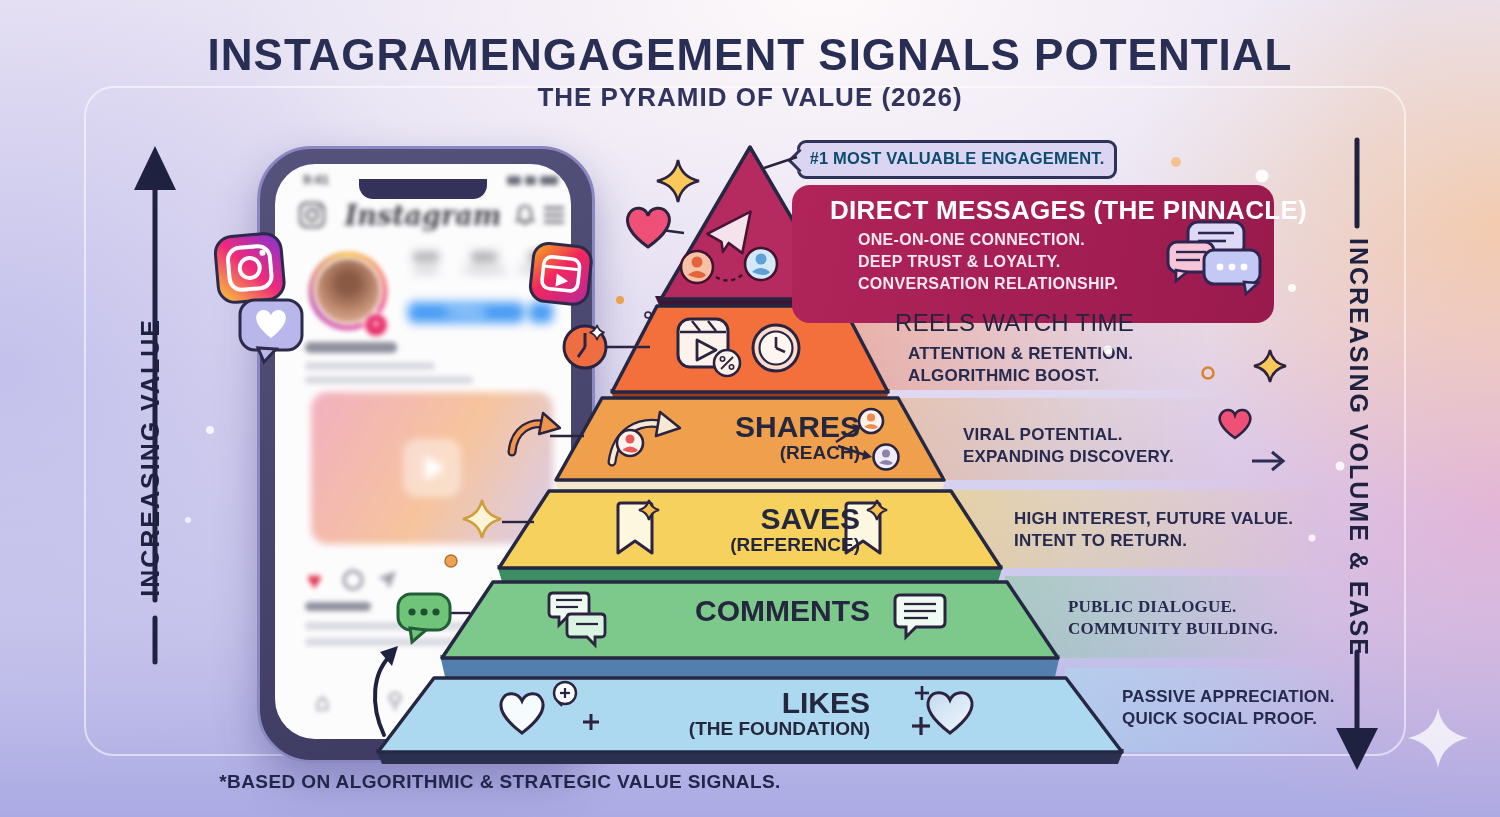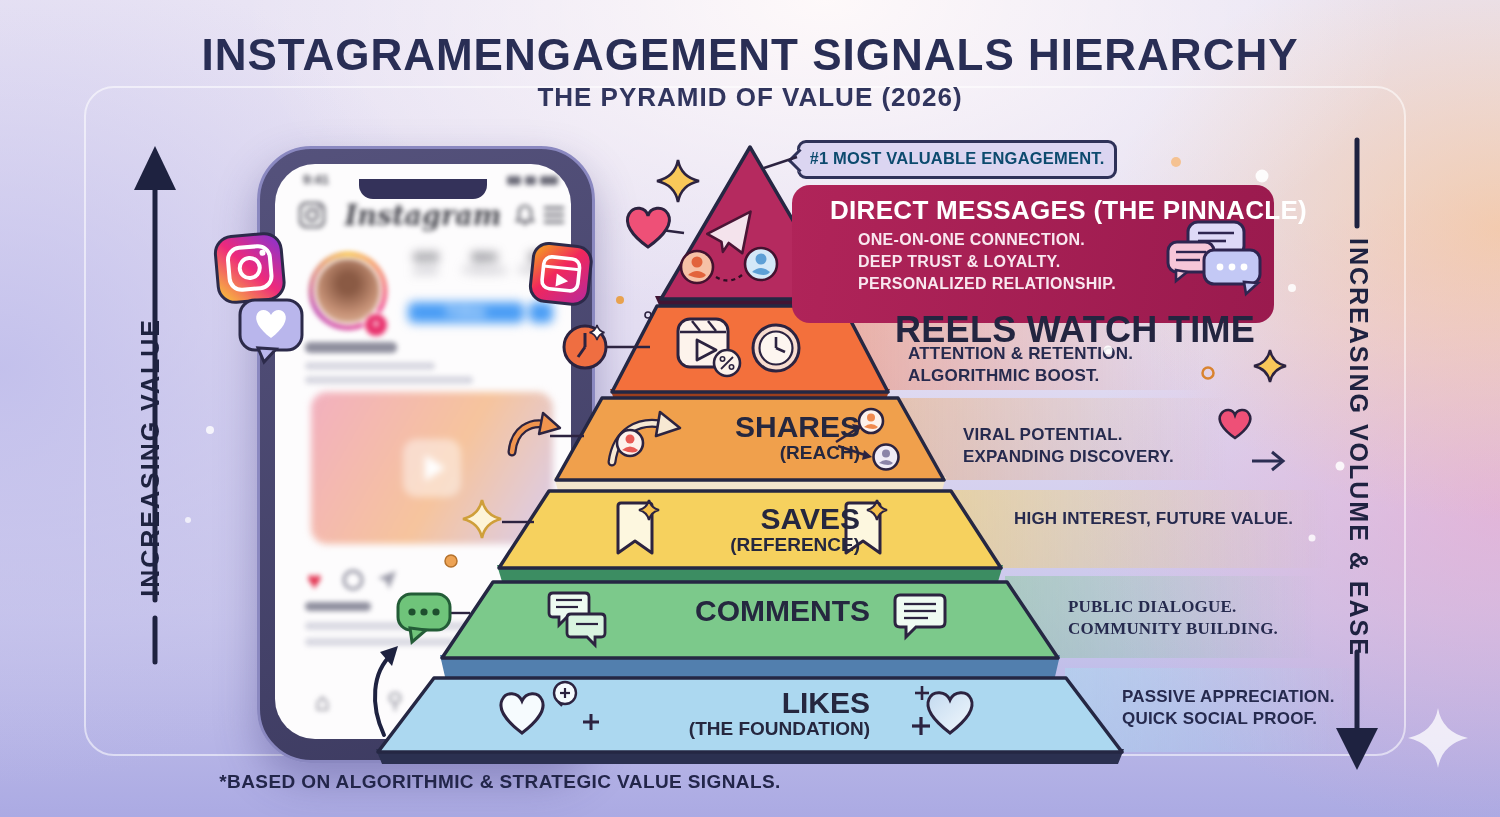--- a/index.html
+++ b/index.html
@@ -23,21 +23,21 @@
   
   .callout{left:797px;top:140px;width:314px;height:33px;background:#dbd5f1;border:3px solid #2e3158;border-radius:9px;
     font-size:16.5px;font-weight:bold;color:#0c4a6e;text-align:center;line-height:31px;letter-spacing:.2px;}
   .callout .tip{position:absolute;left:-9px;top:9px;width:14px;height:14px;background:#dbd5f1;border-left:3px solid #2e3158;border-bottom:3px solid #2e3158;transform:rotate(45deg);}
   
   .dm-box{left:792px;top:185px;width:482px;height:138px;background:linear-gradient(100deg,#b02459,#9a1a4e);border-radius:18px;color:#ffffff;}
   .dm-title{position:absolute;left:38px;top:10px;font-size:26px;font-weight:bold;letter-spacing:.3px;white-space:nowrap;}
   .dm-desc{position:absolute;left:66px;top:44px;font-size:16px;font-weight:bold;line-height:1.38;color:#f9e7ef;letter-spacing:.3px;}
   
   .ann{font-size:17px;font-weight:bold;color:#262a4e;line-height:1.32;letter-spacing:.2px;white-space:nowrap;}
-  .reels-title{left:895px;top:309px;font-size:36px;font-weight:bold;color:#232540;letter-spacing:.3px;}
+  .reels-title{left:895px;top:309px;font-size:24px;font-weight:normal;color:#232540;letter-spacing:.3px;}
   
   .level-label{text-align:right;color:#25273f;}
   .lt{font-size:30px;font-weight:bold;line-height:1;}
   .ls{font-size:19px;font-weight:bold;line-height:1.15;}
   
   .phone{left:257px;top:146px;width:332px;height:611px;background:linear-gradient(160deg,#55527c,#3c3a60);border:3px solid #8a88c0;border-radius:54px;box-shadow:0 18px 40px rgba(60,55,120,.35);}
   .screen{position:absolute;left:15px;top:15px;width:296px;height:575px;background:#fdfcfd;border-radius:40px;overflow:hidden;}
   .notch{position:absolute;left:50%;top:15px;transform:translateX(-50%);width:128px;height:20px;background:#34325a;border-radius:0 0 14px 14px;}
   .blur2{filter:blur(2.5px);}
   .blur4{filter:blur(4px);}
@@ -62,21 +62,21 @@
   .nav-home{position:absolute;left:40px;top:524px;font-size:24px;color:#3f3f52;}
   .nav-search{position:absolute;left:112px;top:524px;font-size:22px;color:#8b8b98;}
 </style>
 </head>
 <body>
 
 <div class="stage">
 
   <div class="abs frame"></div>
 
-  <div class="abs main-title">INSTAGRAMENGAGEMENT SIGNALS HIERARCHY</div>
+  <div class="abs main-title">INSTAGRAMENGAGEMENT SIGNALS POTENTIAL</div>
   <div class="abs sub-title">THE PYRAMID OF VALUE (2026)</div>
 
   <div class="abs phone">
     <div class="screen">
       <div class="blur2">
         <div class="statusbar">
           <div class="time">9:41</div>
           <div class="sb-ic" style="left:232px;top:6px;width:14px;height:9px;"></div>
           <div class="sb-ic" style="left:250px;top:6px;width:11px;height:9px;"></div>
           <div class="sb-ic" style="left:265px;top:6px;width:18px;height:9px;"></div>
@@ -315,40 +315,41 @@
     <div class="ls">(THE FOUNDATION)</div>
   </div>
 
   <div class="abs dm-box">
     <div class="dm-title">
       <span>DIRECT MESSAGES</span>&nbsp;<span>(THE PINNACLE)</span>
     </div>
     <div class="dm-desc">
       <div>ONE-ON-ONE CONNECTION.</div>
       <div>DEEP TRUST &amp; LOYALTY.</div>
-      <div>PERSONALIZED RELATIONSHIP.</div>
+      <div>CONVERSATION RELATIONSHIP.</div>
     </div>
   </div>
 
   <div class="abs callout">
     <div class="tip"></div>
     <span>#1 MOST VALUABLE ENGAGEMENT.</span>
   </div>
 
   <div class="abs reels-title">REELS WATCH TIME</div>
   <div class="abs ann" style="left:908px;top:343px;">
     <div>ATTENTION &amp; RETENTION.</div>
       <div>ALGORITHMIC BOOST.</div>
   </div>
   <div class="abs ann" style="left:963px;top:424px;">
     <div>VIRAL POTENTIAL.</div>
       <div>EXPANDING DISCOVERY.</div>
   </div>
   <div class="abs ann" style="left:1014px;top:508px;">
     <div>HIGH INTEREST, FUTURE VALUE.</div>
+      <div>INTENT TO RETURN.</div>
   </div>
   <div class="abs ann" style="left:1068px;top:596px;font-family:Liberation Serif, serif;">
     <div>PUBLIC DIALOGUE.</div>
       <div>COMMUNITY BUILDING.</div>
   </div>
   <div class="abs ann" style="left:1122px;top:686px;">
     <div>PASSIVE APPRECIATION.</div>
       <div>QUICK SOCIAL PROOF.</div>
   </div>
 

